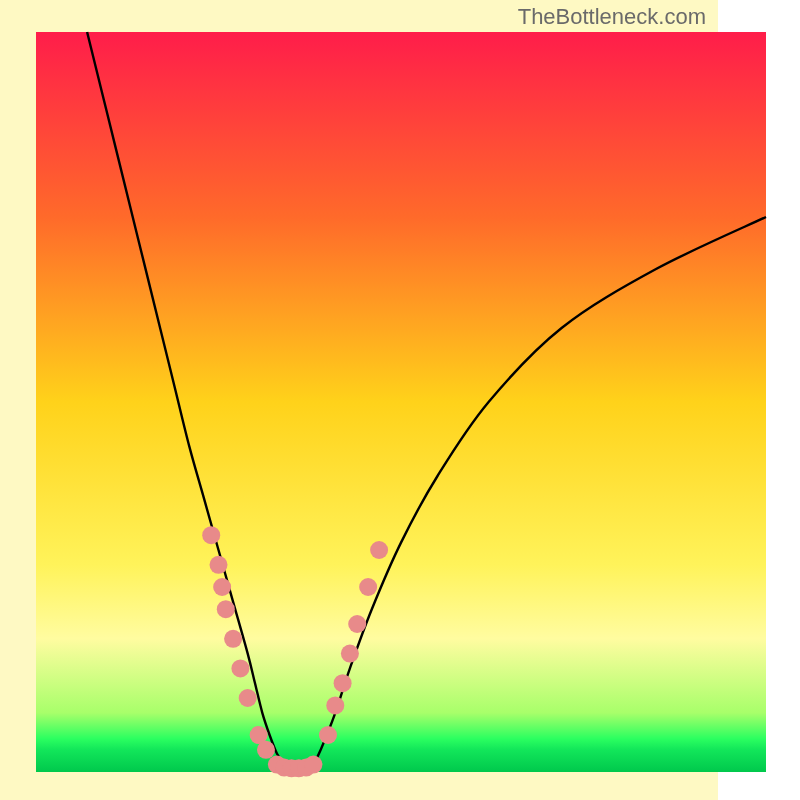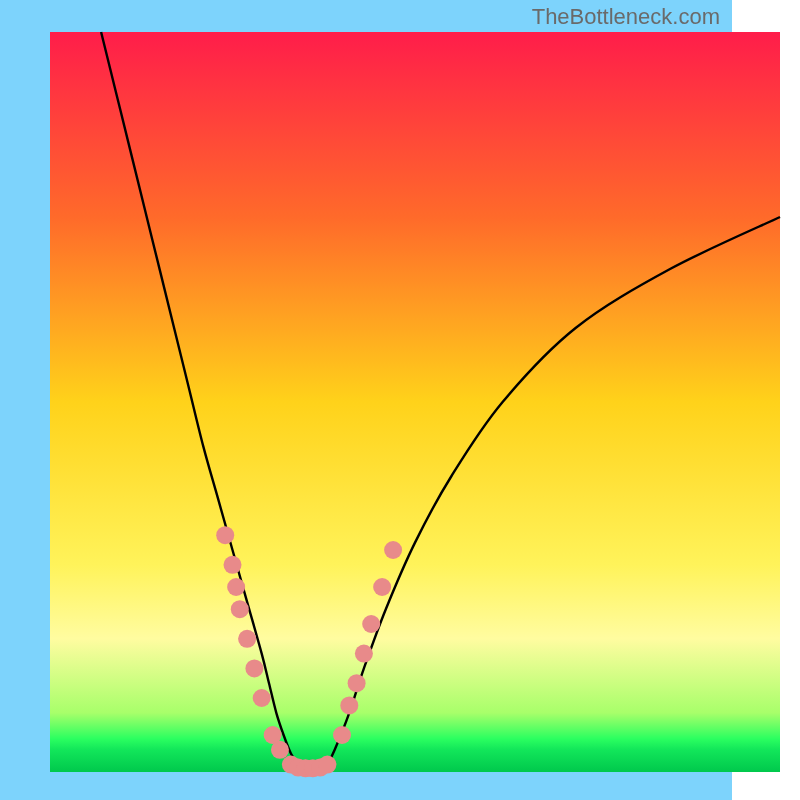--- a/index.html
+++ b/index.html
@@ -7,22 +7,21 @@
     padding: 0;
     width: 800px;
     height: 800px;
     overflow: hidden;
     font-family: Arial, sans-serif;
   }
   .container {
     position: relative;
     width: 718px;
     height: 800px;
-    background: #7dd3fc;
-    padding-left: 14px;
+    background: #fef9c3;
   }
   .watermark {
     position: absolute;
     top: 4px;
     right: 12px;
     color: #6a6a6a;
     font-size: 22px;
     font-weight: 500;
     z-index: 10;
   }

